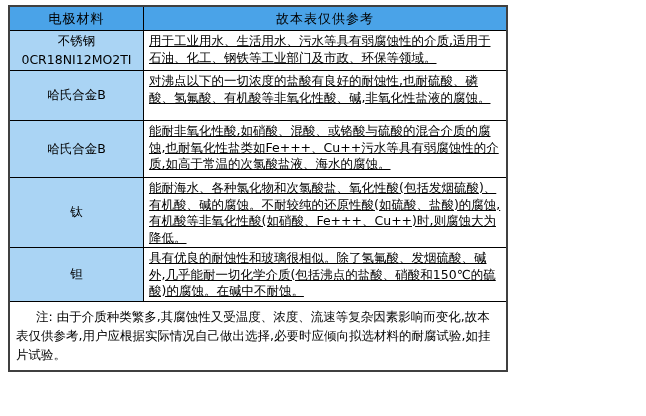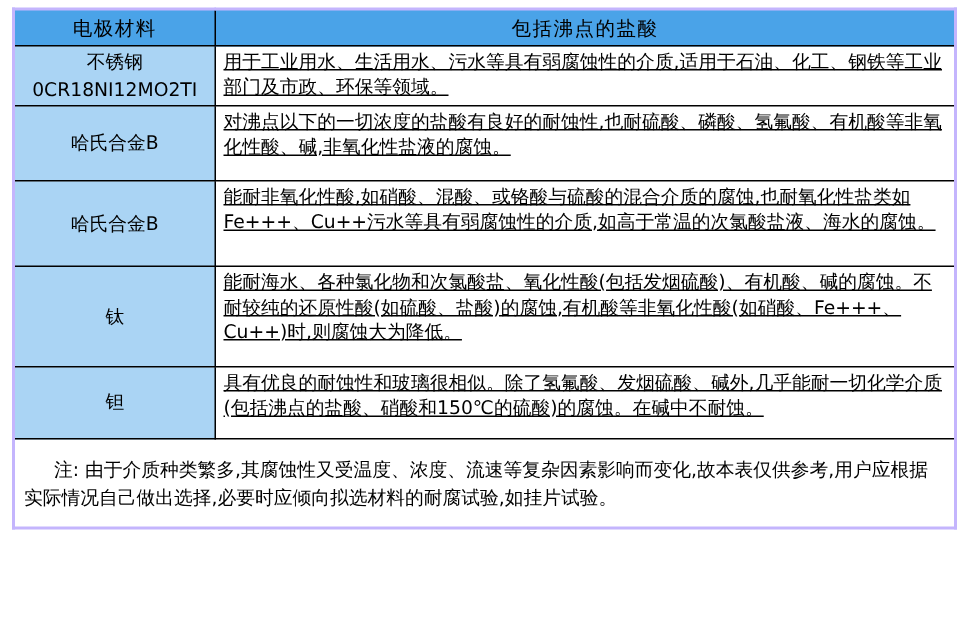--- a/index.html
+++ b/index.html
@@ -10,23 +10,23 @@
     background: #ffffff;
     overflow: hidden;
     font-family: "DejaVu Sans", "Liberation Sans", sans-serif;
     color: #000000;
   }
   .wrap {
     padding: 5px 8px 3px 8px;
   }
   table.main {
     border-collapse: collapse;
-    width: 630px;
+    width: 500px;
     table-layout: fixed;
-    border: 2px solid #c4b5fd;
+    border: 2px solid #404040;
   }
   table.main th,
   table.main td {
     border: 1px solid #000;
   }
   th.col-mat { width: 129px; }
   th { 
     background: var(--header-bg, #4aa3e8);
     font-weight: normal;
     font-size: 13px;
@@ -68,21 +68,21 @@
   }
 </style>
 </head>
 <body style="background: rgb(255, 255, 255);">
 
 <div class="wrap">
   <table class="main">
     <thead>
       <tr>
         <th class="col-mat">电极材料</th>
-        <th class="col-perf">包括沸点的盐酸</th>
+        <th class="col-perf">故本表仅供参考</th>
       </tr>
     </thead>
     <tbody>
       <tr class="r-h1">
         <td class="mat">
           <div>不锈钢</div>
           <div>0CR18NI12MO2TI</div>
         </td>
         <td class="perf">用于工业用水、生活用水、污水等具有弱腐蚀性的介质,适用于石油、化工、钢铁等工业部门及市政、环保等领域。</td>
       </tr>

